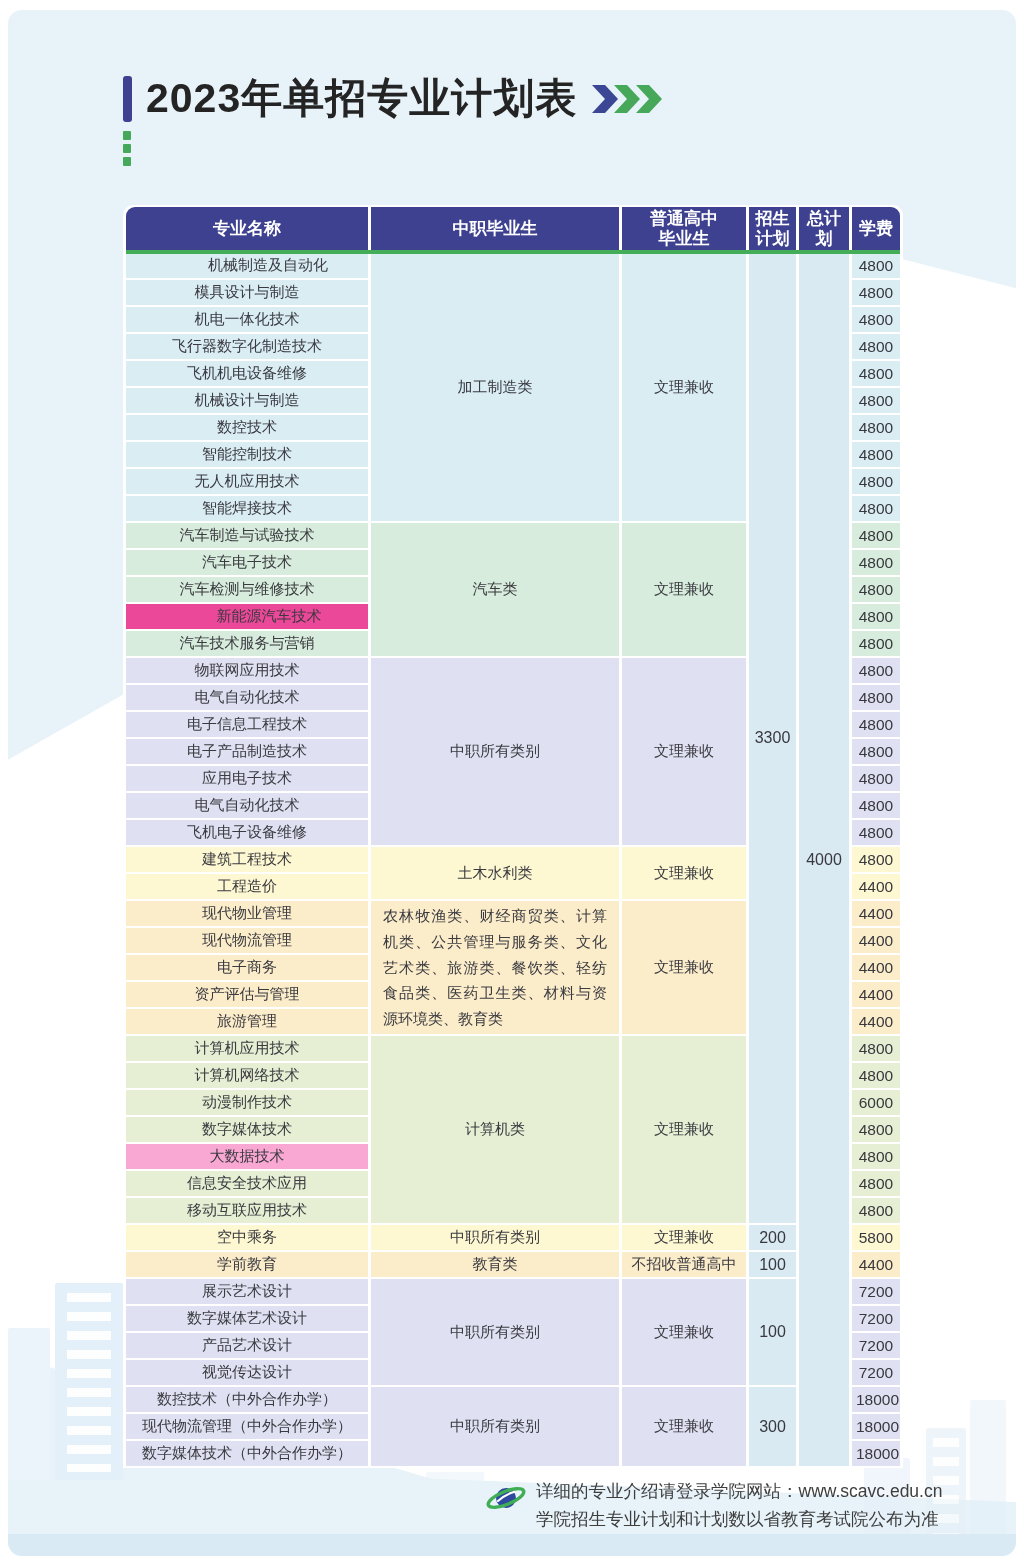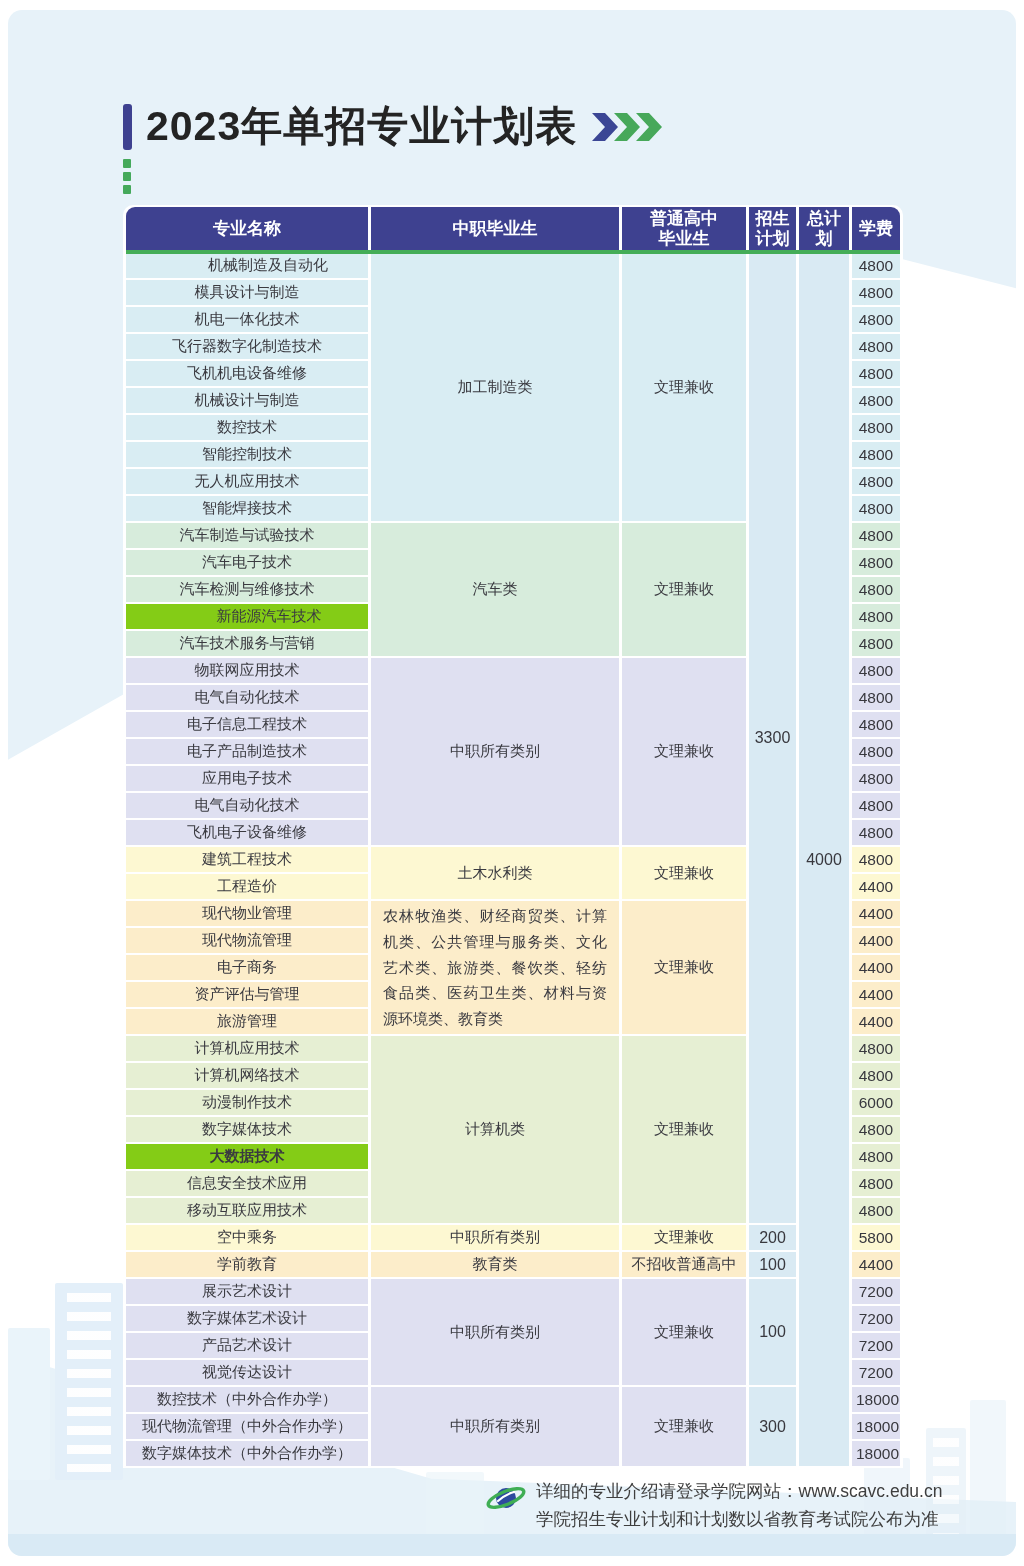--- a/index.html
+++ b/index.html
@@ -6,21 +6,21 @@
   body{width:1024px;height:1566px;position:relative;font-family:"Liberation Sans","DejaVu Sans",sans-serif;}
   .panel{position:absolute;left:8px;top:10px;right:8px;bottom:10px;background:#e7f2f9;border-radius:14px;overflow:hidden;}
   .white-sweep{position:absolute;inset:0;background:#ffffff;
     clip-path:polygon(0 48.5%,88% 16%,100% 18%,100% 96.5%,42% 95%,0 87%);z-index:1;}
   
   .bld{position:absolute;z-index:2;border-radius:2px;}
   .bld .win{position:absolute;left:18%;right:18%;top:10px;bottom:8px;
     background:repeating-linear-gradient(to bottom,rgba(255,255,255,.95) 0 9px,rgba(0,0,0,0) 9px 19px);}
   .bottom-band{position:absolute;left:0;right:0;bottom:0;height:22px;background:#d9eaf5;z-index:2;}
   
-  .title-block{position:absolute;left:115px;top:94px;z-index:4;}
+  .title-block{position:absolute;left:115px;top:66px;z-index:4;}
   .title-row{display:flex;align-items:center;}
   .title-bar{width:9px;height:46px;background:#3e4190;border-radius:3px;}
   h1{margin:0 0 0 14px;font-size:41px;font-weight:800;color:#242424;letter-spacing:1px;line-height:1.1;}
   .chevrons{margin-left:14px;display:flex;align-items:center;}
   .subtitle-row{display:flex;align-items:flex-start;margin-top:9px;}
   .title-dashes{width:9px;display:flex;flex-direction:column;gap:4px;}
   .title-dashes span{display:block;width:8px;height:9px;background:#45a95b;border-radius:1px;}
   .subtitle{margin-left:15px;font-size:21.5px;font-weight:700;color:#3c4a9e;letter-spacing:.5px;}
   
   .table-wrap{position:absolute;left:115px;top:195px;width:780px;background:#ffffff;
@@ -155,21 +155,21 @@
           </tr>
           <tr>
             <td class="cell-major" style="background: rgb(215, 236, 220);">汽车电子技术</td>
             <td class="cell-tuition" style="background: rgb(215, 236, 220);">4800</td>
           </tr>
           <tr>
             <td class="cell-major" style="background: rgb(215, 236, 220);">汽车检测与维修技术</td>
             <td class="cell-tuition" style="background: rgb(215, 236, 220);">4800</td>
           </tr>
           <tr>
-            <td class="cell-major" style="background: #84cc16; padding-left: 48px;">新能源汽车技术</td>
+            <td class="cell-major" style="background: #ec4899; padding-left: 48px;">新能源汽车技术</td>
             <td class="cell-tuition" style="background: rgb(215, 236, 220);">4800</td>
           </tr>
           <tr>
             <td class="cell-major" style="background: rgb(215, 236, 220);">汽车技术服务与营销</td>
             <td class="cell-tuition" style="background: rgb(215, 236, 220);">4800</td>
           </tr>
           <tr>
             <td class="cell-major" style="background: rgb(223, 224, 241);">物联网应用技术</td>
             <td class="cell-cat" rowspan="7" style="background: rgb(223, 224, 241);">中职所有类别</td>
             <td class="cell-adm" rowspan="7" style="background: rgb(223, 224, 241);">文理兼收</td>
@@ -243,21 +243,21 @@
           </tr>
           <tr>
             <td class="cell-major" style="background: rgb(230, 239, 211);">动漫制作技术</td>
             <td class="cell-tuition" style="background: rgb(230, 239, 211);">6000</td>
           </tr>
           <tr>
             <td class="cell-major" style="background: rgb(230, 239, 211);">数字媒体技术</td>
             <td class="cell-tuition" style="background: rgb(230, 239, 211);">4800</td>
           </tr>
           <tr>
-            <td class="cell-major" style="background: #84cc16; font-weight: bold;">大数据技术</td>
+            <td class="cell-major" style="background: #f9a8d4;">大数据技术</td>
             <td class="cell-tuition" style="background: rgb(230, 239, 211);">4800</td>
           </tr>
           <tr>
             <td class="cell-major" style="background: rgb(230, 239, 211);">信息安全技术应用</td>
             <td class="cell-tuition" style="background: rgb(230, 239, 211);">4800</td>
           </tr>
           <tr>
             <td class="cell-major" style="background: rgb(230, 239, 211);">移动互联应用技术</td>
             <td class="cell-tuition" style="background: rgb(230, 239, 211);">4800</td>
           </tr>

